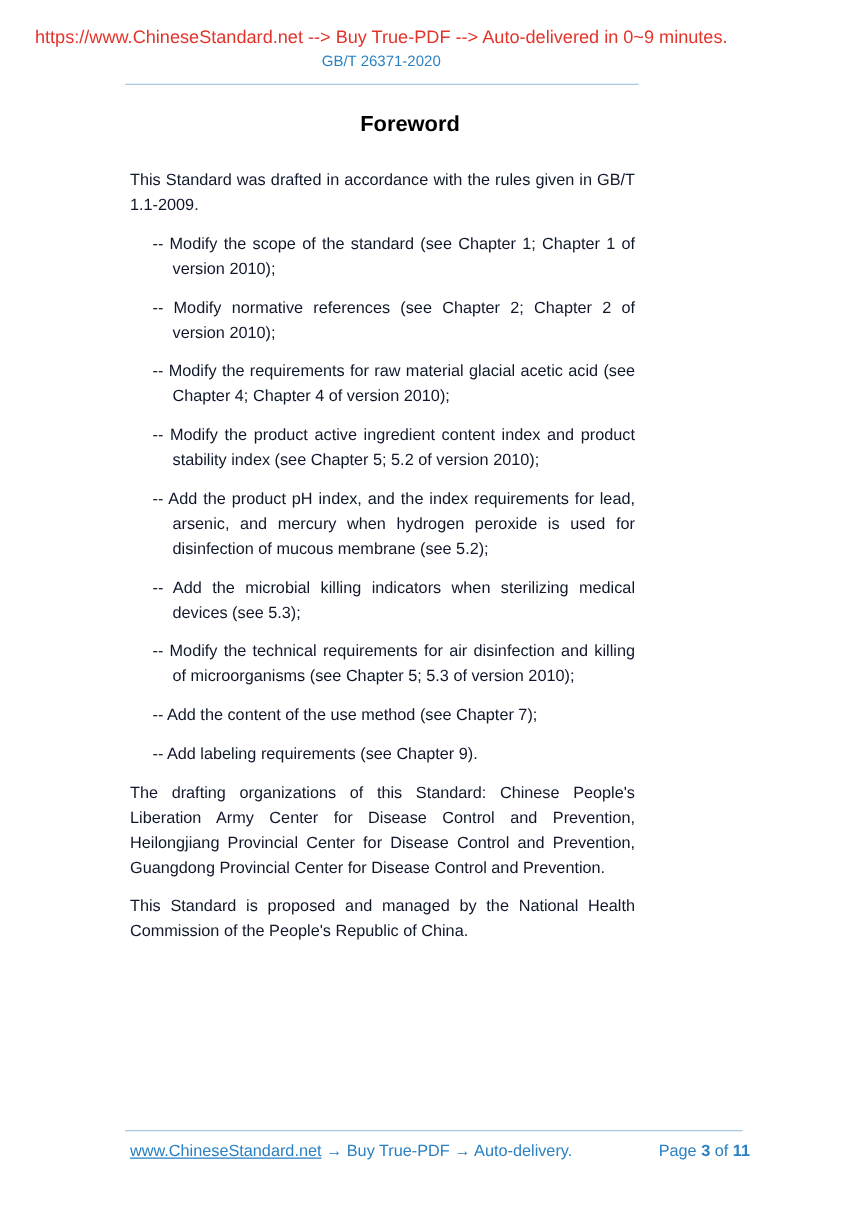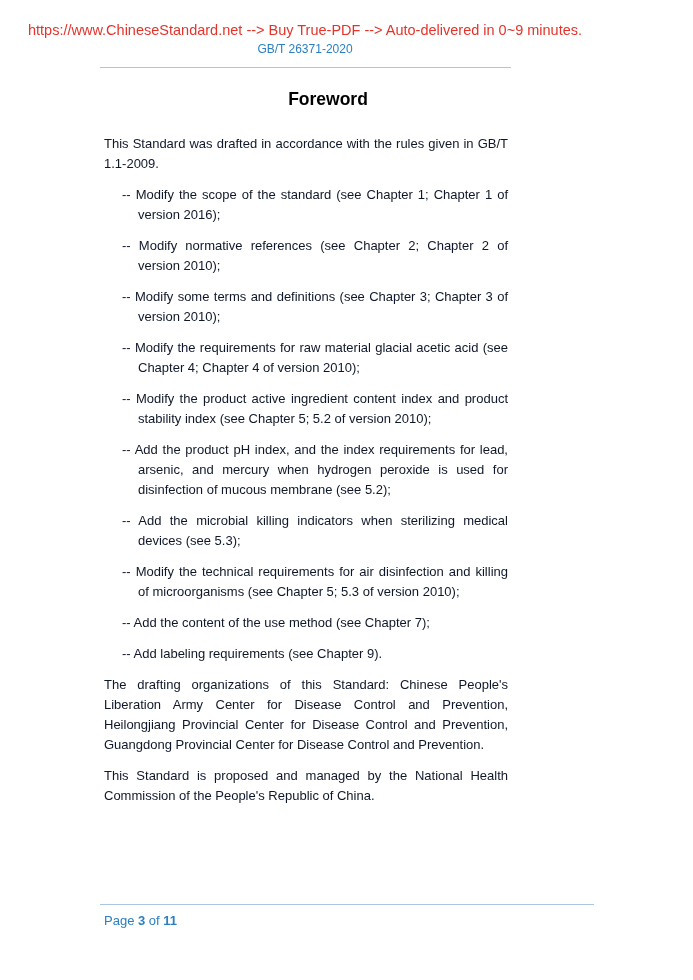--- a/index.html
+++ b/index.html
@@ -87,38 +87,38 @@
 
   <div class="doc-number">GB/T 26371-2020</div>
 
   <hr class="top-rule">
 
   <div class="title">Foreword</div>
 
   <div class="content">
     <p>This Standard was drafted in accordance with the rules given in GB/T 1.1-2009.</p>
 
-    <div class="bullet">-- Modify the scope of the standard (see Chapter 1; Chapter 1 of version 2016);</div>
+    <div class="bullet">-- Modify the scope of the standard (see Chapter 1; Chapter 1 of version 2010);</div>
     <div class="bullet">-- Modify normative references (see Chapter 2; Chapter 2 of version 2010);</div>
-    <div class="bullet">-- Modify some terms and definitions (see Chapter 3; Chapter 3 of version 2010);</div>
     <div class="bullet">-- Modify the requirements for raw material glacial acetic acid (see Chapter 4; Chapter 4 of version 2010);</div>
     <div class="bullet">-- Modify the product active ingredient content index and product stability index (see Chapter 5; 5.2 of version 2010);</div>
     <div class="bullet">-- Add the product pH index, and the index requirements for lead, arsenic, and mercury when hydrogen peroxide is used for disinfection of mucous membrane (see 5.2);</div>
     <div class="bullet">-- Add the microbial killing indicators when sterilizing medical devices (see 5.3);</div>
     <div class="bullet">-- Modify the technical requirements for air disinfection and killing of microorganisms (see Chapter 5; 5.3 of version 2010);</div>
     <div class="bullet">-- Add the content of the use method (see Chapter 7);</div>
     <div class="bullet">-- Add labeling requirements (see Chapter 9).</div>
 
     <p>The drafting organizations of this Standard: Chinese People's Liberation Army Center for Disease Control and Prevention, Heilongjiang Provincial Center for Disease Control and Prevention, Guangdong Provincial Center for Disease Control and Prevention.</p>
     <p>This Standard is proposed and managed by the National Health Commission of the People's Republic of China.</p>
   </div>
 
   <hr class="footer-rule">
 
   <div class="footer-row">
+    <div class="footer-left"><span class="footer-link">www.ChineseStandard.net</span><span> → Buy True-PDF → Auto-delivery.</span></div>
     <div class="page-indicator">
       <span>Page</span>
       <span class="num">3</span>
       <span>of</span>
       <span class="num">11</span>
     </div>
   </div>
 
 </div>
 

